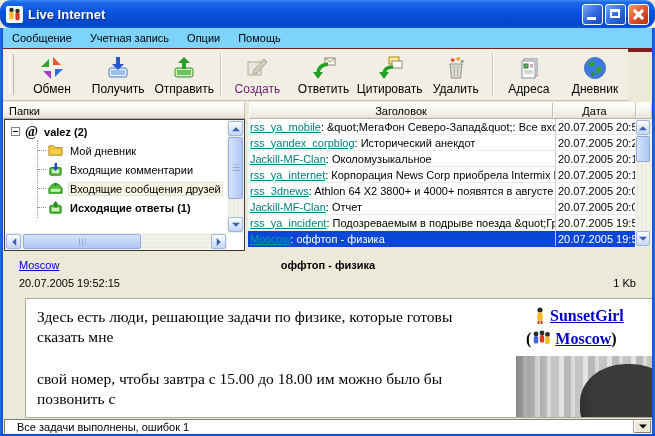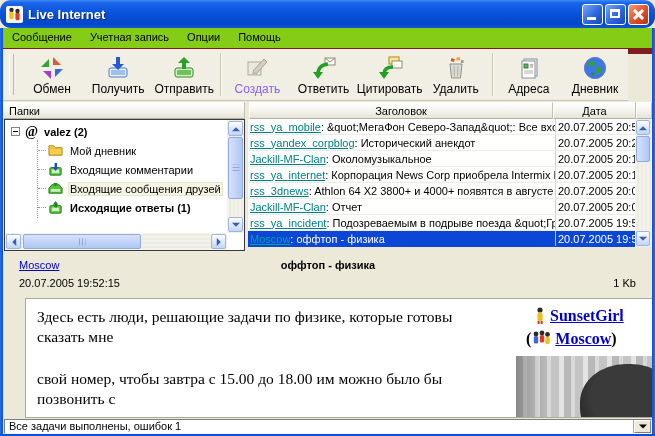--- a/index.html
+++ b/index.html
@@ -19,31 +19,31 @@
   .winbtns{margin-left:auto;display:flex;gap:2px;}
   .wbtn{width:21px;height:21px;border-radius:3px;border:1px solid #fff;box-sizing:border-box;position:relative;cursor:default;}
   .wbtn.minb,.wbtn.maxb{background:linear-gradient(135deg,#78A8F8 0%,#2E66DE 55%,#1448B8 100%);}
   .wbtn.closeb{background:linear-gradient(135deg,#F49A74 0%,#DE5028 55%,#B23210 100%);}
   .wbtn.minb::after{content:"";position:absolute;left:4px;bottom:4px;width:9px;height:3px;background:#fff;}
   .wbtn.maxb::after{content:"";position:absolute;left:4px;top:4px;width:10px;height:9px;box-sizing:border-box;border:2px solid #fff;border-top-width:3px;}
   .wbtn.closeb::before,.wbtn.closeb::after{content:"";position:absolute;left:3px;top:8px;width:13px;height:3px;background:#fff;border-radius:1px;}
   .wbtn.closeb::before{transform:rotate(45deg);}
   .wbtn.closeb::after{transform:rotate(-45deg);}
   
-  .menubar{position:absolute;left:3px;top:28px;width:649px;height:20px;display:flex;
-    background:#84cc16;border-bottom:6px solid #7f1d1d;}
+  .menubar{position:absolute;left:3px;top:28px;width:649px;height:20px;display:flex;align-items:center;
+    background:#7dd3fc;border-bottom:4px solid #7f1d1d;}
   .menu-item{padding:3px 9px;}
   
   .toolbar{position:absolute;left:3px;top:49px;width:625px;height:52px;box-sizing:border-box;
     background:#F1EFE3;border-bottom:1px solid #C9C5B5;display:flex;align-items:stretch;padding-left:4px;}
   .tgrip{width:3px;margin:5px 5px 5px 2px;border-left:1px solid #fff;border-right:1px solid #BDB9A9;}
   .tbtn{width:67px;display:flex;flex-direction:column;align-items:center;justify-content:flex-end;
     padding-bottom:4px;font-size:12px;box-sizing:border-box;}
   .tbtn svg{width:26px;height:26px;margin-bottom:1px;}
-  .tbtn.disabled{color:#8b5cf6;text-align:right;}
+  .tbtn.disabled{color:#701a75;text-align:right;}
   .tsep{width:1px;background:#C9C5B5;box-shadow:1px 0 0 #FFFFFF;margin:4px 3px;}
   
   .headers{position:absolute;left:3px;top:102px;width:649px;height:17px;display:flex;}
   .hdr{box-sizing:border-box;height:17px;display:flex;align-items:center;justify-content:center;
     background:linear-gradient(#FFFFFF,#F4F3EC 55%,#E6E4D6);
     border-top:1px solid #fff;border-left:1px solid #fff;border-right:1px solid #C4C0B0;border-bottom:1px solid #B5B1A1;}
   .hdr.papki{width:242px;justify-content:flex-start;padding-left:5px;margin-right:4px;}
   .hdr.subject{width:304px;}
   .hdr.date{width:83px;}
   .hdr.stub{width:16px;}
@@ -102,21 +102,21 @@
   .side-row{position:absolute;display:flex;align-items:flex-start;font-family:"Liberation Serif",serif;font-weight:bold;font-size:16px;}
   .side-row svg{margin-right:2px;}
   .blink{color:#0000CC;text-decoration:underline;}
   .photo{position:absolute;left:490px;top:57px;width:147px;height:61px;overflow:hidden;
     background:repeating-linear-gradient(90deg,#B9B9B9 0 7px,#D9D9D9 7px 11px,#C4C4C4 11px 19px,#E3E3E3 19px 24px);}
   .photo .head{position:absolute;right:-12px;top:8px;width:95px;height:80px;border-radius:48% 46% 40% 44%;
     background:radial-gradient(ellipse at 55% 40%,#3A3A3A 55%,#222 90%);}
   .photo .shade{position:absolute;left:0;top:0;width:30px;height:100%;background:linear-gradient(90deg,rgba(80,80,80,.45),transparent);}
   
   .statusbar{position:absolute;left:4px;top:419px;width:648px;height:15px;box-sizing:border-box;background:#fff;
-    border:1px solid #7E7E7E;border-bottom-color:#F4F4F4;border-right-color:#F4F4F4;display:flex;align-items:flex-start;}
+    border:1px solid #7E7E7E;border-bottom-color:#F4F4F4;border-right-color:#F4F4F4;display:flex;align-items:center;padding-left:8px;}
   .status-text{padding-left:4px;flex:1;overflow:hidden;white-space:nowrap;}
   .status-drop{width:17px;height:100%;box-sizing:border-box;background:#ECE9D8;position:relative;flex:none;
     border:1px solid #fff;border-right-color:#808080;border-bottom-color:#808080;box-shadow:-1px 0 0 #ACA899;}
   .status-drop::after{content:"";position:absolute;left:50%;top:50%;transform:translate(-50%,-30%);
     border:4px solid transparent;border-top-color:#000;}
 </style>
 </head>
 <body>
 
 <div id="window">

